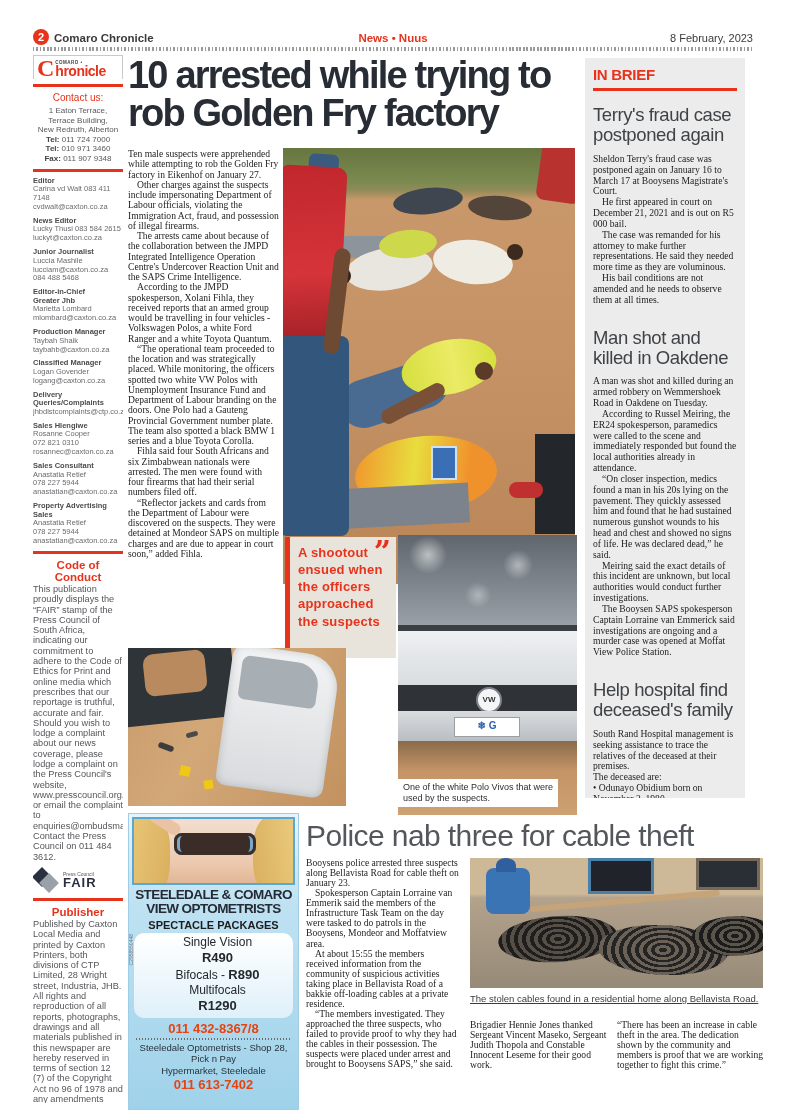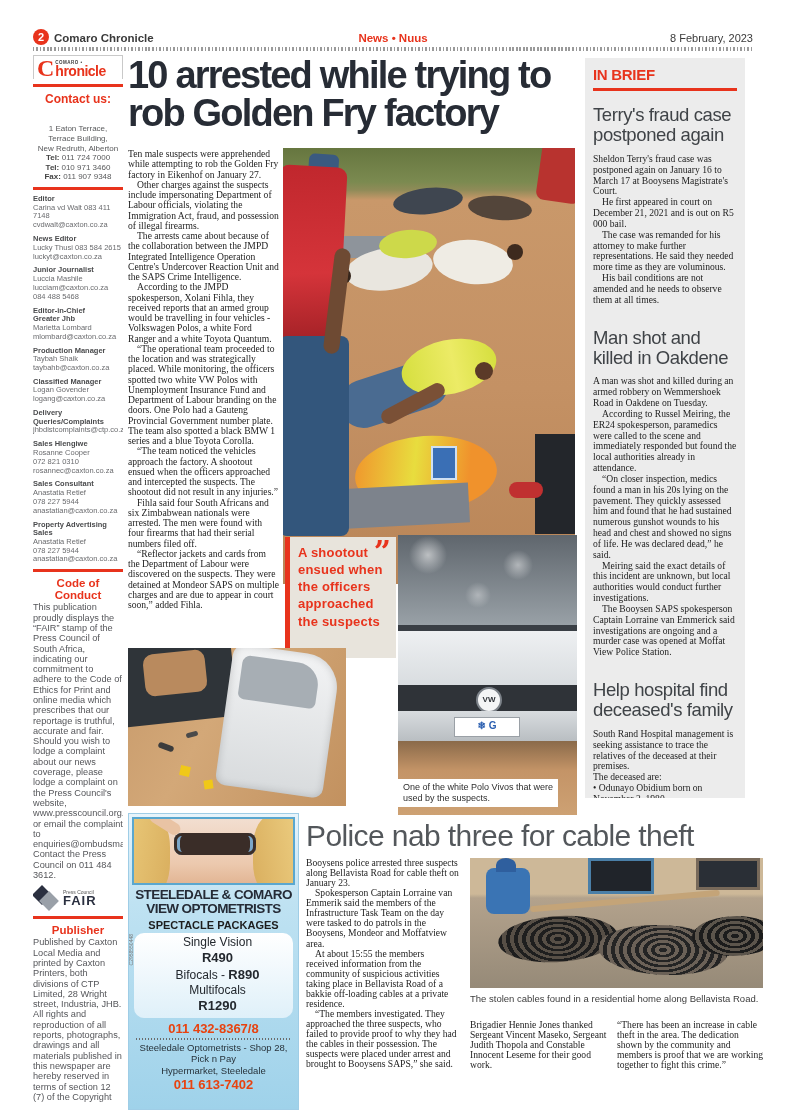--- a/index.html
+++ b/index.html
@@ -16,21 +16,21 @@
   .dotted-rule{height:4px;background:repeating-linear-gradient(90deg,#9a9a9a 0 1.5px,transparent 1.5px 3.5px);}
   
   .sidebar{left:33px;top:55px;width:90px;height:1048px;overflow:hidden;color:#58595b;}
   .sb-rule{height:3px;background:#e8331c;margin:5px 0;}
   .logo-box{border:1px solid #c9c9c9;border-bottom:none;padding:2px 3px 1px;display:flex;align-items:flex-end;}
   .logo-c{font:bold 24px/20px "Liberation Serif",serif;color:#e8331c;}
   .logo-col{display:flex;flex-direction:column;margin-left:1px;}
   .logo-top{font:bold 4.5px "Liberation Sans",sans-serif;color:#3a3a3a;letter-spacing:.5px;}
   .logo-name{font:bold 14px/13px "Liberation Sans",sans-serif;color:#e8331c;letter-spacing:-.5px;}
   .contact{text-align:center;font-size:8px;line-height:1.2;}
-  .contact .c-head{color:#e8331c;font-weight:bold;font-size:12px;margin:3px 0 18px;}
+  .contact .c-head{color:#e8331c;font-weight:normal;font-size:10px;margin:3px 0 2px;}
   .contact .ph b{color:#444;}
   .staff{margin:0 0 5px;}
   .staff-title{font:bold 7.5px/1.15 "Liberation Sans",sans-serif;color:#4a4b4d;white-space:pre-line;}
   .staff-lines{font:7.5px/1.18 "Liberation Sans",sans-serif;color:#6a6b6e;white-space:pre-line;}
   .sb-sec-head{font:bold 11.5px "Liberation Sans",sans-serif;color:#e8331c;margin:2px 0 1px;text-align:center;}
   .sb-sec-body{font:9.2px/1.12 "Liberation Sans",sans-serif;color:#55565a;}
   .fair{display:flex;align-items:center;margin:5px 0 2px;}
   .fair-mark{position:relative;width:26px;height:26px;margin-right:4px;}
   .fair-d1{position:absolute;left:2px;top:3px;width:14px;height:14px;background:#2b3040;transform:rotate(45deg);}
   .fair-d2{position:absolute;left:9px;top:9px;width:14px;height:14px;background:#9aa0a8;transform:rotate(45deg);}
@@ -52,21 +52,21 @@
   .ib-head{font:18.5px/1.08 "Liberation Sans",sans-serif;color:#3f4347;letter-spacing:-.4px;margin:0 0 9px;}
   .ib-story{margin-bottom:22px;}
   .ib-story p{font:9.6px/1.13 "Liberation Serif",serif;color:#1d1d1d;}
   .ib-story p.ind{text-indent:9px;}
   .ib-bold{font-weight:bold;}
   .pre{white-space:pre-line;}
   
   .cable-head{font:30px/1.05 "Liberation Sans",sans-serif;color:#53575b;letter-spacing:-.6px;}
   .cablecol p{font:9.6px/1.05 "Liberation Serif",serif;color:#1d1d1d;}
   .cablecol p + p{text-indent:9px;}
-  .cable-cap{font:9.5px "Liberation Sans",sans-serif;color:#3c3c3c;}
+  .cable-cap{font:9.5px "Liberation Sans",sans-serif;color:#3c3c3c;text-decoration:underline;}
   
   .ad{left:128px;top:813px;width:171px;height:297px;border:1px solid #9fcde6;background:linear-gradient(180deg,#e8f4fb 0%,#bfe2f2 30%,#9fd2ea 100%);box-sizing:border-box;padding:3px;}
   .ad-photo{position:relative;height:64px;border:2px solid #5aa7cf;background:linear-gradient(180deg,#f2ded0 0%,#ecc9ae 70%,#e2b695 100%);overflow:hidden;}
   .ad-title{font:bold 13.5px/1.05 "Liberation Sans",sans-serif;color:#252b36;text-align:center;letter-spacing:-.6px;margin-top:3px;}
   .ad-sub{font:bold 11px "Liberation Sans",sans-serif;color:#1d1d1d;text-align:center;margin-top:3px;}
   .ad-pkgbox{background:linear-gradient(180deg,#ffffff,#dff0f9);border-radius:10px;margin:2px 2px 3px;padding:2px 0 4px;text-align:center;}
   .ad-pkg{font:12px/1.25 "Liberation Sans",sans-serif;color:#23282e;padding-left:8px;}
   .ad-price{font-weight:bold;font-size:13px;}
   .ad-loc{font:9.5px/1.2 "Liberation Sans",sans-serif;color:#27323a;text-align:center;white-space:pre-line;}
   .ad-phone{font:bold 13px "Liberation Sans",sans-serif;color:#e8420f;text-align:center;margin:1px 0;}
@@ -181,21 +181,20 @@
   </aside>
 
   <h1 class="abs headline" style="left:128px;top:56px;width:460px;margin:0;">10 arrested while trying to rob Golden Fry factory</h1>
 
   <div class="abs bodycol" style="left:128px;top:149px;width:152px;height:497px;overflow:hidden;">
     <p>Ten male suspects were apprehended while attempting to rob the Golden Fry factory in Eikenhof on January 27.</p>
     <p>Other charges against the suspects include impersonating Department of Labour officials, violating the Immigration Act, fraud, and possession of illegal firearms.</p>
     <p>The arrests came about because of the collaboration between the JMPD Integrated Intelligence Operation Centre's Undercover Reaction Unit and the SAPS Crime Intelligence.</p>
     <p>According to the JMPD spokesperson, Xolani Fihla, they received reports that an armed group would be travelling in four vehicles - Volkswagen Polos, a white Ford Ranger and a white Toyota Quantum.</p>
     <p>“The operational team proceeded to the location and was strategically placed. While monitoring, the officers spotted two white VW Polos with Unemployment Insurance Fund and Department of Labour branding on the doors. One Polo had a Gauteng Provincial Government number plate. The team also spotted a black BMW 1 series and a blue Toyota Corolla.</p>
-    <p>“The team noticed the vehicles approach the factory. A shootout ensued when the officers approached and intercepted the suspects. The shootout did not result in any injuries.”</p>
     <p>Fihla said four South Africans and six Zimbabwean nationals were arrested. The men were found with four firearms that had their serial numbers filed off.</p>
     <p>“Reflector jackets and cards from the Department of Labour were discovered on the suspects. They were detained at Mondeor SAPS on multiple charges and are due to appear in court soon,” added Fihla.</p>
   </div>
 
   <div class="abs photo" style="left:283px;top:148px;width:292px;height:436px;
        background:linear-gradient(180deg,#66763f 0px,#7b8a50 34px,#8f8b58 42px,#c9986a 52px,#c49164 55%,#b98557 100%);">
     <div class="sh" style="left:24px;top:6px;width:30px;height:70px;background:#3a5a80;border-radius:6px;transform:rotate(4deg);"></div>
     <div class="sh" style="right:-8px;top:-4px;width:44px;height:58px;background:#b8332f;border-radius:8px;transform:rotate(8deg);"></div>
     <div class="sh" style="left:110px;top:40px;width:70px;height:26px;background:#3f4650;border-radius:50%;transform:rotate(-6deg);"></div>
     <div class="sh" style="left:185px;top:48px;width:64px;height:24px;background:#53453a;border-radius:50%;transform:rotate(5deg);"></div>

